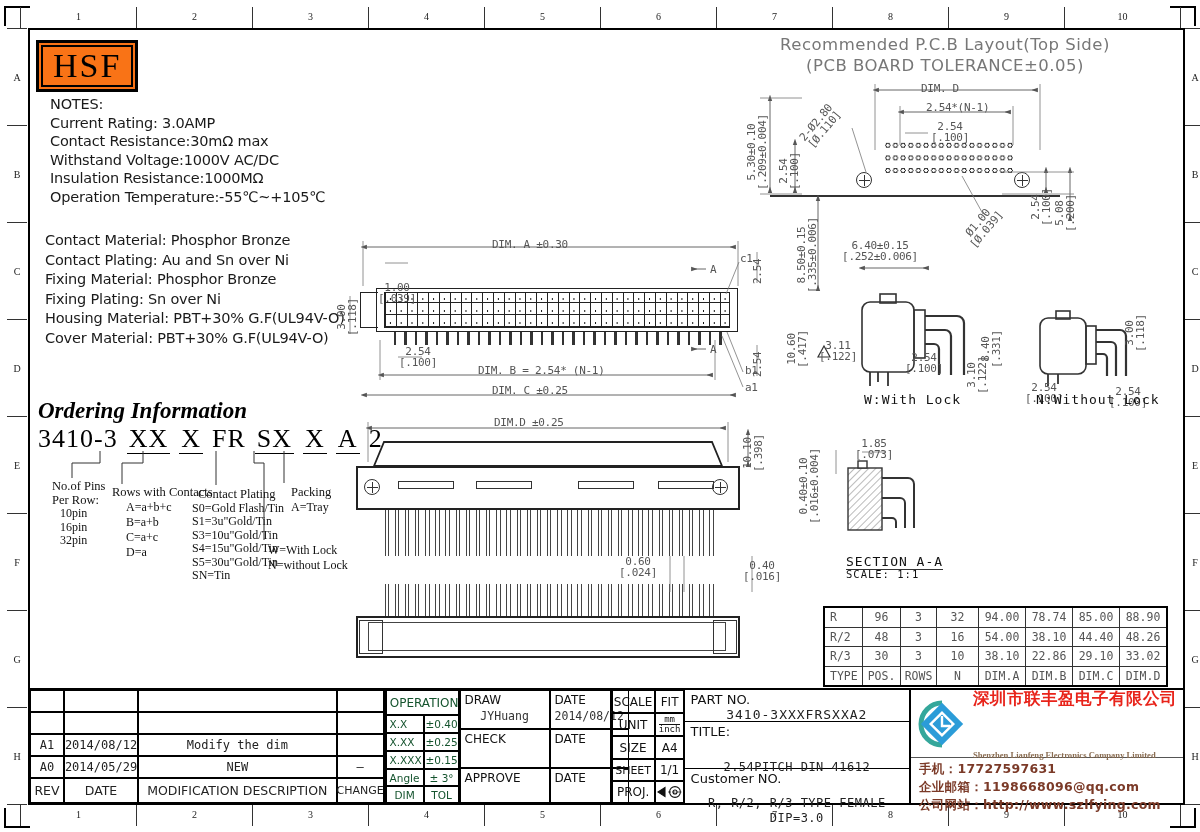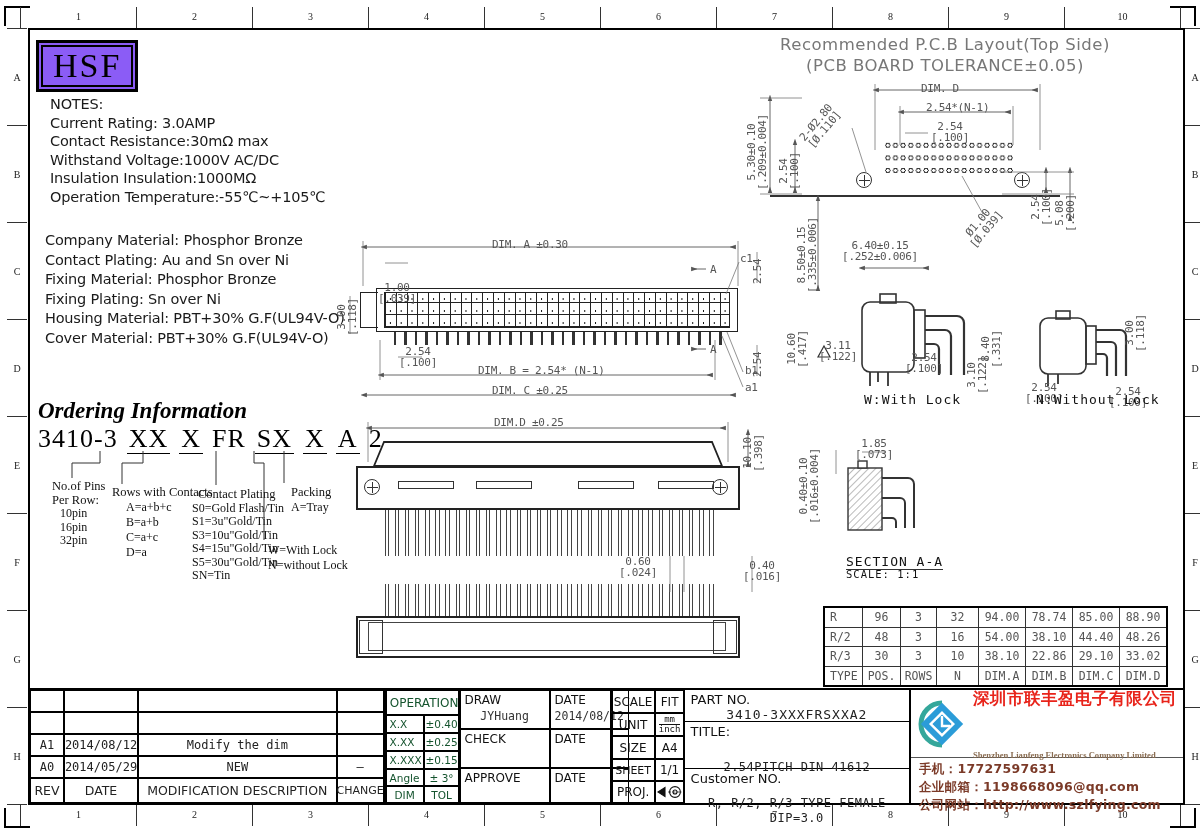--- a/index.html
+++ b/index.html
@@ -30,21 +30,21 @@
   .dimt { position:absolute; font:11px "DejaVu Sans Mono",monospace; color:#555; white-space:nowrap; letter-spacing:-0.3px; }
   .hdim { position:absolute; font:11px "DejaVu Sans Mono",monospace; color:#555; text-align:center; line-height:11px; letter-spacing:-0.3px; }
   .hdim span { display:block; }
   .vdim { position:absolute; font:11px "DejaVu Sans Mono",monospace; color:#555; line-height:11px; letter-spacing:-0.3px;
           transform:rotate(-90deg); transform-origin:0 0; display:flex; flex-direction:column; align-items:center; white-space:nowrap; }
   .ddim { position:absolute; font:11px "DejaVu Sans Mono",monospace; color:#555; line-height:11px; letter-spacing:-0.3px;
           transform:rotate(-50deg); transform-origin:0 50%; display:flex; flex-direction:column; align-items:center; white-space:nowrap; }
   .cap  { position:absolute; font:13px "DejaVu Sans Mono",monospace; color:#111; letter-spacing:1px; white-space:nowrap; }
 
   
-  .hsf { position:absolute; left:36px; top:40px; border:3px solid #000; padding:2px; background:#8b5cf6; }
+  .hsf { position:absolute; left:36px; top:40px; border:3px solid #000; padding:2px; background:#f97316; }
   .hsf > div { border:2px solid #000; padding:0 10px; font:34px "Liberation Serif",serif; letter-spacing:2px; }
   .notes { position:absolute; left:50px; top:95px; font-size:14.5px; line-height:18.5px; letter-spacing:-0.2px; }
   .notes span { display:block; }
   .mats { position:absolute; left:45px; top:231px; font-size:14.5px; line-height:19.5px; letter-spacing:-0.2px; }
   .mats span { display:block; }
 
   
   .ord-title { position:absolute; left:38px; top:398px; font:italic bold 23px "Liberation Serif",serif; }
   .ord-code  { position:absolute; left:38px; top:424px; font:26px "Liberation Serif",serif; letter-spacing:1px; white-space:nowrap; }
   .ord-code b { font-weight:normal; margin-left:9px; }
@@ -180,25 +180,25 @@
 
   <div class="hsf">
       <div>HSF</div>
     </div>
 
   <div class="notes cad">
     <span>NOTES:</span>
     <span>Current  Rating:  3.0AMP</span>
     <span>Contact  Resistance:30mΩ max</span>
     <span>Withstand  Voltage:1000V  AC/DC</span>
-    <span>Insulation  Insulation:1000MΩ</span>
+    <span>Insulation  Resistance:1000MΩ</span>
     <span>Operation  Temperature:-55℃~+105℃</span>
   </div>
   <div class="mats cad">
-      <span>Company  Material:  Phosphor  Bronze</span>
+      <span>Contact  Material:  Phosphor  Bronze</span>
       <span>Contact  Plating:  Au  and  Sn  over  Ni</span>
       <span>Fixing  Material:  Phosphor  Bronze</span>
       <span>Fixing  Plating:  Sn  over  Ni</span>
       <span>Housing  Material:  PBT+30%  G.F(UL94V-O)</span>
       <span>Cover  Material:  PBT+30%  G.F(UL94V-O)</span>
     </div>
 
   <div class="ord-title">Ordering Information</div>
   <div class="ord-code">
     <b style="margin-left:0">3410-3</b><b class="u">XX</b><b class="u">X</b><b>FR</b><b class="u">SX</b><b class="u">X</b><b class="u">A</b><b>2</b>

